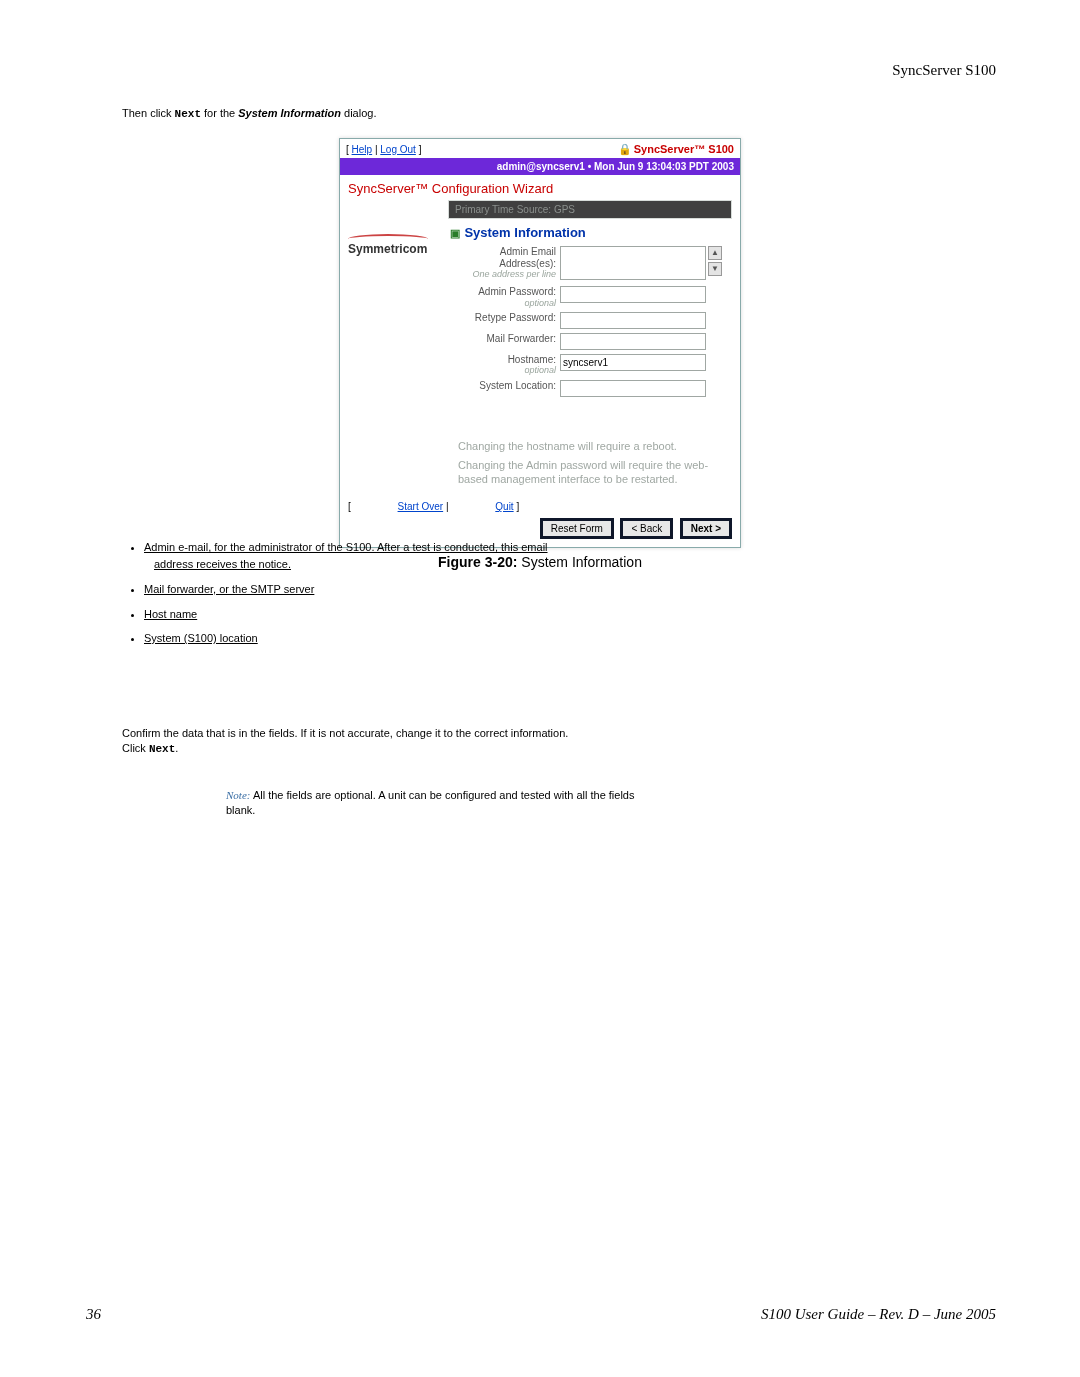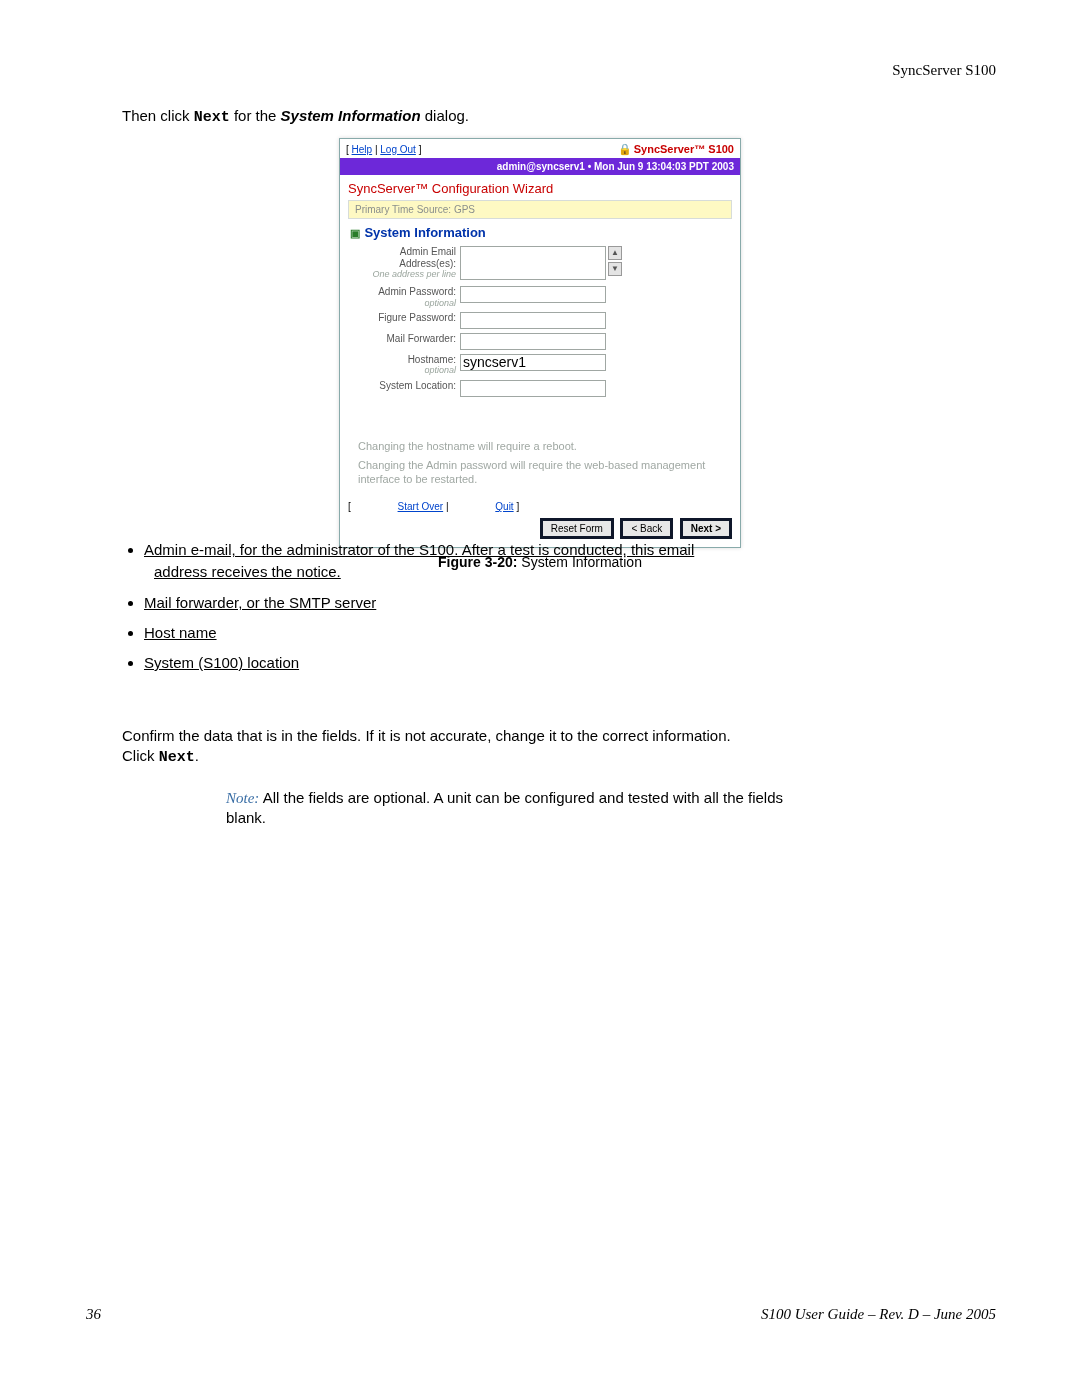--- a/index.html
+++ b/index.html
@@ -15,21 +15,21 @@
     position: absolute;
     top: 62px;
     right: 84px;
     font-family: "Times New Roman", serif;
     font-size: 15px;
   }
   .body-text {
     position: absolute;
     left: 122px;
     right: 84px;
-    font-size: 15px;
+    font-size: 11px;
     line-height: 1.35;
   }
   .intro { top: 106px; }
   .figure-wrap {
     position: absolute;
     top: 138px;
     left: 0;
     width: 1080px;
     text-align: center;
   }
@@ -85,21 +85,21 @@
   .shot-logo .arc {
     display: block;
     width: 80px;
     height: 8px;
     border-top: 2px solid #cc4444;
     border-radius: 60% 60% 0 0;
     margin-bottom: -2px;
   }
   .shot-main { flex: 1; }
   .primary-src {
-    background: #fef9c3;
+    background: #404040;
     border: 1px solid #d7dcd9;
     font-size: 10px;
     color: #8a8f8c;
     padding: 3px 6px;
     margin-bottom: 2px;
   }
   .sec-title {
     font-size: 13px;
     font-weight: bold;
     color: #0033aa;
@@ -120,21 +120,21 @@
     line-height: 1.15;
   }
   .flabel .hint { color: #9aa59d; font-style: italic; font-size: 9px; display: block; }
   .finput {
     flex: 1;
   }
   .finput input[type=text], .finput input[type=password] {
     width: 140px;
     height: 15px;
     border: 1px solid #a0a7a3;
-    font-size: 14px;
+    font-size: 10px;
     padding: 0 2px;
     background: #fff;
   }
   .finput textarea {
     width: 140px;
     height: 28px;
     border: 1px solid #a0a7a3;
     font-size: 10px;
     resize: none;
     background: #fff;
@@ -219,20 +219,24 @@
 
 <div class="figure-wrap">
   <div class="shot">
     <div class="shot-top">
       <span>[ <a>Help</a> | <a>Log Out</a> ]</span>
       <span class="shot-brand"><span class="lockicon">🔒</span><span>SyncServer™ S100</span></span>
     </div>
     <div class="shot-userbar">admin@syncserv1  •  Mon Jun 9 13:04:03 PDT 2003</div>
     <div class="shot-wizard">SyncServer™ Configuration Wizard</div>
     <div class="shot-body">
+      <div class="shot-logo">
+        <span class="arc"></span>
+        <span>Symmetricom</span>
+      </div>
       <div class="shot-main">
         <div class="primary-src">Primary Time Source: GPS</div>
         <div class="sec-title"><span class="sqicon">▣</span><span>System Information</span></div>
 
         <div class="frow">
           <div class="flabel">
             <span>Admin Email Address(es):</span>
             <span class="hint">One address per
 line</span>
           </div>
@@ -246,21 +250,21 @@
 
         <div class="frow">
           <div class="flabel">
             <span>Admin Password:</span>
             <span class="hint">optional</span>
           </div>
           <div class="finput"><input type="password" style=""></div>
         </div>
 
         <div class="frow">
-          <div class="flabel">Figure Password:</div>
+          <div class="flabel">Retype Password:</div>
           <div class="finput"><input type="password" style=""></div>
         </div>
 
         <div class="frow">
           <div class="flabel">Mail Forwarder:</div>
           <div class="finput"><input type="text" style=""></div>
         </div>
 
         <div class="frow">
           <div class="flabel">

